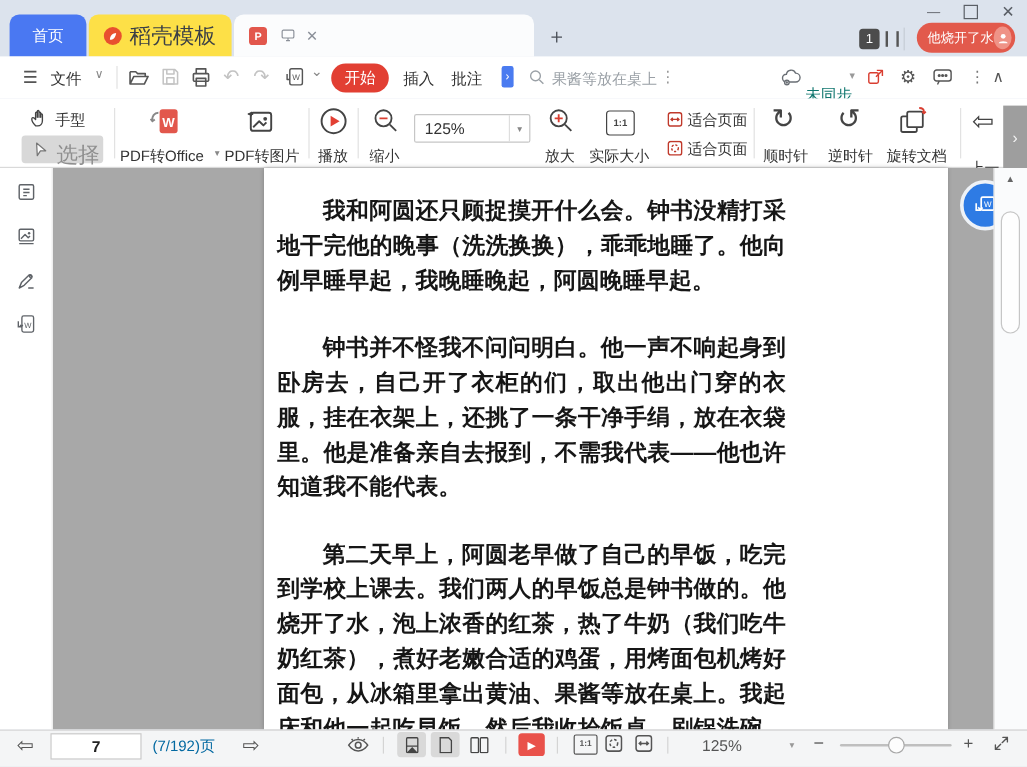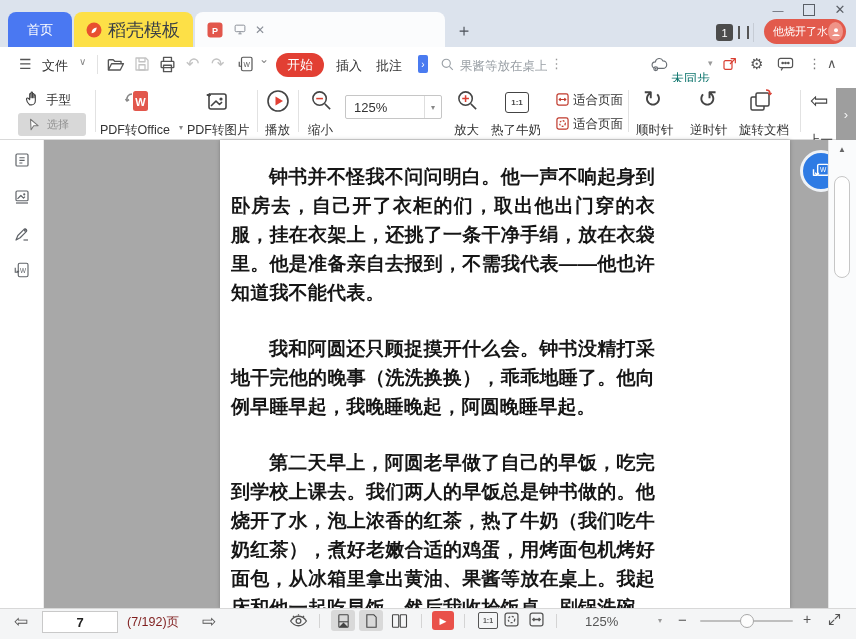--- a/index.html
+++ b/index.html
@@ -189,21 +189,21 @@
         <path d="M8 21c-2.5-2.5-4.5-6-4.5-8s2-2 3-1l1.5 1.5V6c0-1.4 2-1.4 2 0v5V4c0-1.4 2-1.4 2 0v7V6c0-1.4 2-1.4 2 0v5V8c0-1.4 2-1.4 2 0v7c0 3.5-2.5 6-5.5 6H8z"></path>
       </svg>
   </span>
   <span class="ab rlbl" style="left:46px;top:92px">手型</span>
   <div class="ab" style="left:18px;top:113px;width:68px;height:23px;background:#d8d8d8;border-radius:3px"></div>
   <span class="ab" style="left:27px;top:117px">
     <svg width="14" height="15" viewBox="0 0 24 24" fill="#fdfdfd" stroke="#777" stroke-width="1.8" stroke-linejoin="round">
         <path d="M6 3l13 11h-7.5L7 21z"></path>
       </svg>
   </span>
-  <span class="ab" style="left:47px;top:117px;font-size:11px;color:#8f8f8f">选择</span>
+  <span class="ab" style="left:47px;top:117px;font-size:18px;color:#8f8f8f">选择</span>
 
   <div class="ab sep-v" style="left:95px;top:90px;height:42px"></div>
 
   <span class="ab" style="left:124px;top:88px">
     <svg width="26" height="27" viewBox="0 0 26 27" fill="none">
         <path d="M8 6C4.5 6 2.5 9 3 12" stroke="#888" stroke-width="1.6" fill="none"></path>
         <path d="M1.5 11l1.5 2 2-1.5" stroke="#888" stroke-width="1.6" fill="none"></path>
         <rect x="9" y="3" width="15" height="20" rx="2.5" fill="#e2574c"></rect>
         <text x="16.5" y="17.5" font-size="11" font-weight="bold" fill="#fff" text-anchor="middle" font-family="Liberation Sans,sans-serif">W</text>
       </svg>
@@ -253,21 +253,21 @@
         <circle cx="10" cy="10" r="7"></circle>
         <path d="M15.5 15.5L21 21"></path>
         <path d="M6.5 10h7M10 6.5v7" stroke="#d93e31"></path>
       </svg>
   </span>
   <span class="ab rlbl" style="left:454px;top:122px">放大</span>
 
   <span class="ab ctr" style="left:505px;top:92px;width:22px;height:19px;border:1.5px solid #444;border-radius:3px;font-size:8px;color:#444;font-weight:bold">
     <span>1:1</span>
   </span>
-  <span class="ab rlbl" style="left:491px;top:122px">热了牛奶</span>
+  <span class="ab rlbl" style="left:491px;top:122px">实际大小</span>
 
   <span class="ab" style="left:556px;top:93px">
     <svg width="13" height="13" viewBox="0 0 14 14" fill="none" stroke="#c0392b" stroke-width="1.3">
         <rect x="1" y="1" width="12" height="12" rx="2"></rect>
         <path d="M4 7h6M5 5.5L3.5 7 5 8.5M9 5.5L10.5 7 9 8.5"></path>
       </svg>
   </span>
   <span class="ab rlbl" style="left:573px;top:92px">适合页面</span>
   <span class="ab" style="left:556px;top:117px">
     <svg width="13" height="13" viewBox="0 0 14 14" fill="none" stroke="#c0392b" stroke-width="1.3">
@@ -331,22 +331,22 @@
     <svg width="18" height="18" viewBox="0 0 24 24" fill="none" stroke="#5f6368" stroke-width="1.5">
         <rect x="7" y="3" width="13" height="18" rx="2"></rect>
         <path d="M3 9v6h3"></path>
         <path d="M5 13l1.5 2L8 13" fill="none"></path>
         <text x="13.5" y="16" font-size="8.5" fill="#5f6368" stroke="none" text-anchor="middle" font-family="Liberation Sans,sans-serif">W</text>
       </svg>
   </span>
 
   <div class="ab page" style="left:220px;top:140px;width:570px;height:468px;background:#fff;box-shadow:0 0 4px rgba(0,0,0,.25);overflow:hidden">
     <div style="padding:22px 0 0 11px;width:424px">
+      <p>我和阿圆还只顾捉摸开什么会。钟书没精打采地干完他的晚事（洗洗换换），乖乖地睡了。他向例早睡早起，我晚睡晚起，阿圆晚睡早起。</p>
       <p>钟书并不怪我不问问明白。他一声不响起身到卧房去，自己开了衣柜的们，取出他出门穿的衣服，挂在衣架上，还挑了一条干净手绢，放在衣袋里。他是准备亲自去报到，不需我代表——他也许知道我不能代表。</p>
-      <p>我和阿圆还只顾捉摸开什么会。钟书没精打采地干完他的晚事（洗洗换换），乖乖地睡了。他向例早睡早起，我晚睡晚起，阿圆晚睡早起。</p>
       <p>第二天早上，阿圆老早做了自己的早饭，吃完到学校上课去。我们两人的早饭总是钟书做的。他烧开了水，泡上浓香的红茶，热了牛奶（我们吃牛奶红茶），煮好老嫩合适的鸡蛋，用烤面包机烤好面包，从冰箱里拿出黄油、果酱等放在桌上。我起床和他一起吃早饭。然后我收拾饭桌，刷锅洗碗，等着他穿着整齐，就一同下楼散散步，等候汽车来接。</p>
     </div>
   </div>
 
   <div class="ab ctr" style="left:800px;top:150px;width:36px;height:36px;border-radius:50%;background:#2e7be4;border:3px solid #eef2f7;box-sizing:content-box">
     <svg width="20" height="20" viewBox="0 0 24 24" fill="none" stroke="#fff" stroke-width="1.7" stroke-linejoin="round">
         <rect x="8" y="4" width="13" height="13" rx="1.5"></rect>
         <path d="M3 10v7h5"></path>
         <path d="M5 14l2 2.5 2.5-2" fill="none"></path>
         <text x="14.5" y="13.5" font-size="8" fill="#fff" stroke="none" text-anchor="middle" font-family="Liberation Sans,sans-serif">W</text>
@@ -354,21 +354,21 @@
   </div>
 
   <div class="ab" style="left:828px;top:140px;width:28px;height:468px;background:#fafbfc;border-left:1px solid #e4e4e4;box-sizing:border-box"></div>
   <span class="ab" style="left:838px;top:145px;color:#666;font-size:8px">▲</span>
   <div class="ab" style="left:834px;top:176px;width:16px;height:102px;background:#fefefe;border:1px solid #c6c6c6;border-radius:9px;box-sizing:border-box"></div>
 
   <div class="ab" style="left:0;top:608px;width:856px;height:31px;background:#f4f5f6;border-top:1px solid #d8d8d8;box-sizing:border-box"></div>
 
   <span class="ab" style="left:14px;top:611px;font-size:17px;color:#555">⇦</span>
   <input class="ab pgnum" style="left: 42px; top: 611px;" value="7">
-  <span class="ab" style="left:127px;top:614px;font-size:12.5px;color:#7f1d1d">(7/192)页</span>
+  <span class="ab" style="left:127px;top:614px;font-size:12.5px;color:#0369a1">(7/192)页</span>
   <span class="ab" style="left:202px;top:611px;font-size:17px;color:#555">⇨</span>
 
   <span class="ab" style="left:289px;top:613px">
     <svg width="19" height="16" viewBox="0 0 24 20" fill="none" stroke="#555" stroke-width="1.6">
         <path d="M2 10s4-6 10-6 10 6 10 6-4 6-10 6S2 10 2 10z"></path>
         <circle cx="12" cy="10" r="3"></circle>
         <path d="M5 3.5L6.5 5M19 3.5L17.5 5M12 1.5V3"></path>
       </svg>
   </span>
   <div class="ab sep-v" style="left:319px;top:614px;height:14px;background:#d4d4d4"></div>

